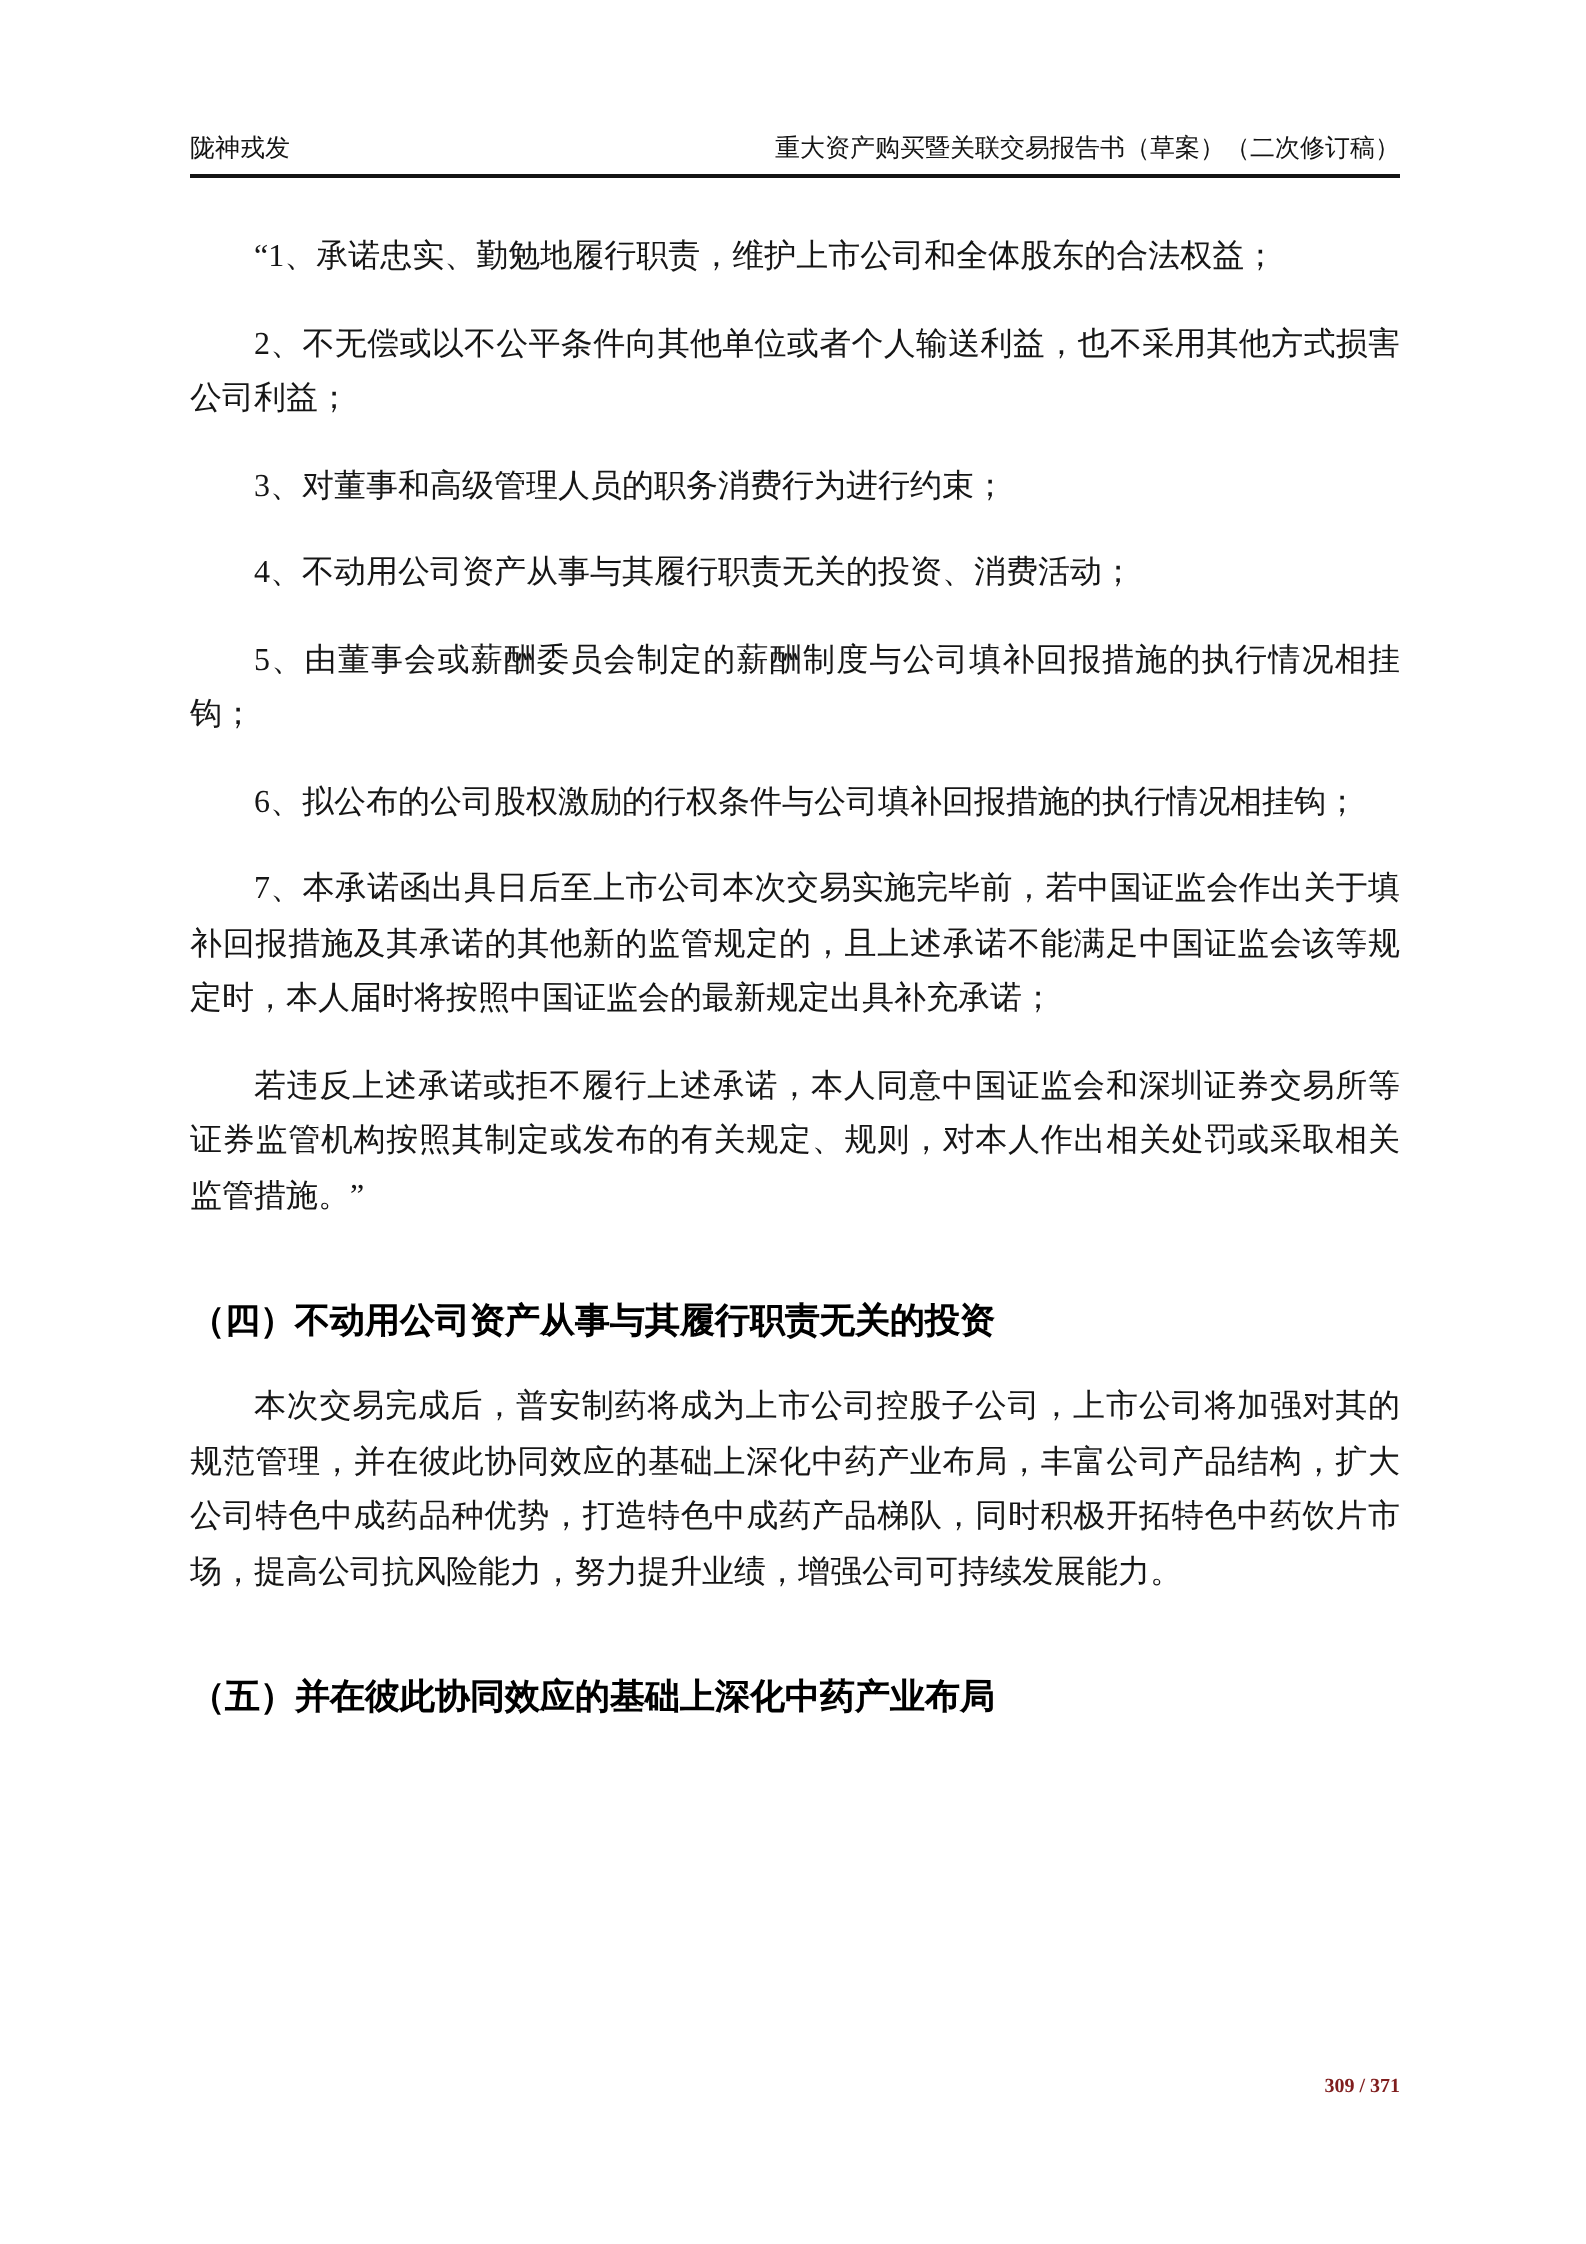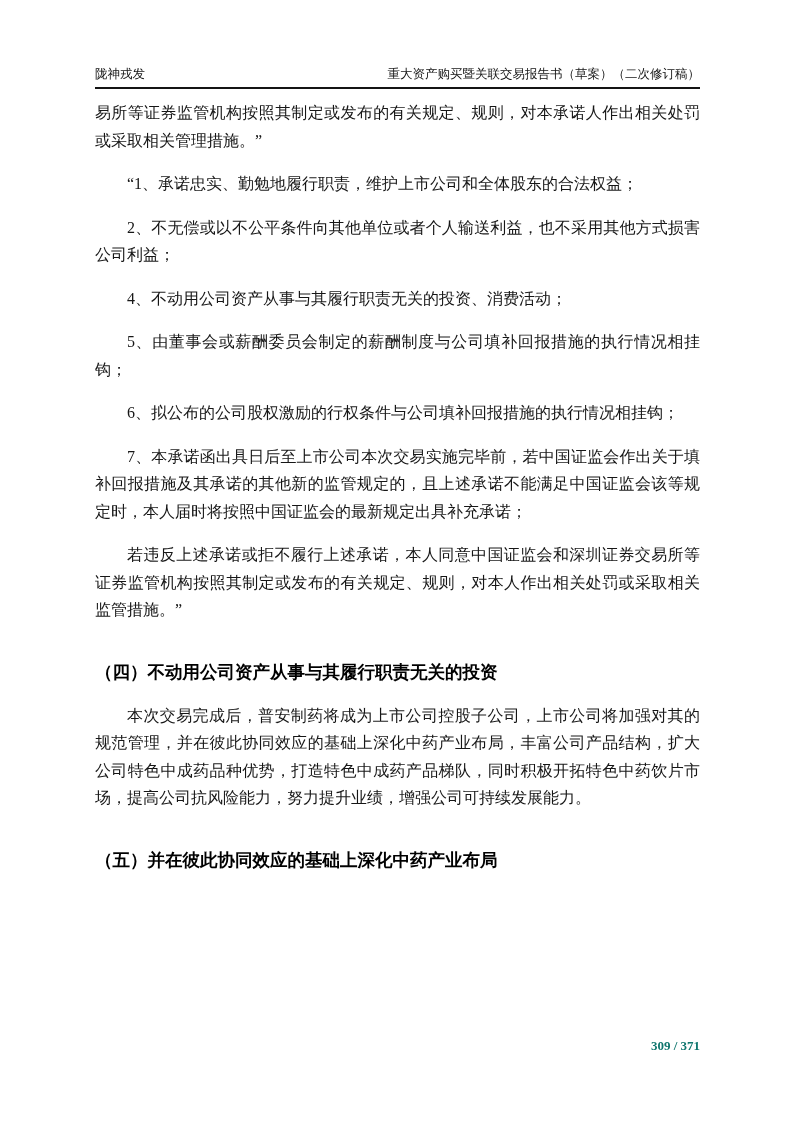--- a/index.html
+++ b/index.html
@@ -54,39 +54,39 @@
     line-height: 28px;
     margin: 34px 0 14px 0;
     color: #000000;
     text-align: left;
   }
   .footer-pagenum {
     position: absolute;
     right: 93px;
     top: 1022px;
     font-family: "Liberation Serif", "DejaVu Serif", serif;
-    font-size: 13px;
+    font-size: 10px;
     font-weight: bold;
-    color: #0f766e;
+    color: #7f1d1d;
   }
 </style>
 </head>
 <body>
 
 <div class="page">
 
   <div class="doc-header">
     <span class="hdr-left">陇神戎发</span>
     <span class="hdr-right">重大资产购买暨关联交易报告书（草案）（二次修订稿）</span>
   </div>
 
   <div class="content">
-    <p class="p flush">易所等证券监管机构按照其制定或发布的有关规定、规则，对本承诺人作出相关处罚或采取相关管理措施。”</p>
     <p class="p">“1、承诺忠实、勤勉地履行职责，维护上市公司和全体股东的合法权益；</p>
     <p class="p">2、不无偿或以不公平条件向其他单位或者个人输送利益，也不采用其他方式损害公司利益；</p>
+    <p class="p">3、对董事和高级管理人员的职务消费行为进行约束；</p>
     <p class="p">4、不动用公司资产从事与其履行职责无关的投资、消费活动；</p>
     <p class="p">5、由董事会或薪酬委员会制定的薪酬制度与公司填补回报措施的执行情况相挂钩；</p>
     <p class="p">6、拟公布的公司股权激励的行权条件与公司填补回报措施的执行情况相挂钩；</p>
     <p class="p">7、本承诺函出具日后至上市公司本次交易实施完毕前，若中国证监会作出关于填补回报措施及其承诺的其他新的监管规定的，且上述承诺不能满足中国证监会该等规定时，本人届时将按照中国证监会的最新规定出具补充承诺；</p>
     <p class="p">若违反上述承诺或拒不履行上述承诺，本人同意中国证监会和深圳证券交易所等证券监管机构按照其制定或发布的有关规定、规则，对本人作出相关处罚或采取相关监管措施。”</p>
     <h2 class="h">（四）不动用公司资产从事与其履行职责无关的投资</h2>
     <p class="p">本次交易完成后，普安制药将成为上市公司控股子公司，上市公司将加强对其的规范管理，并在彼此协同效应的基础上深化中药产业布局，丰富公司产品结构，扩大公司特色中成药品种优势，打造特色中成药产品梯队，同时积极开拓特色中药饮片市场，提高公司抗风险能力，努力提升业绩，增强公司可持续发展能力。</p>
     <h2 class="h">（五）并在彼此协同效应的基础上深化中药产业布局</h2>
   </div>
 

